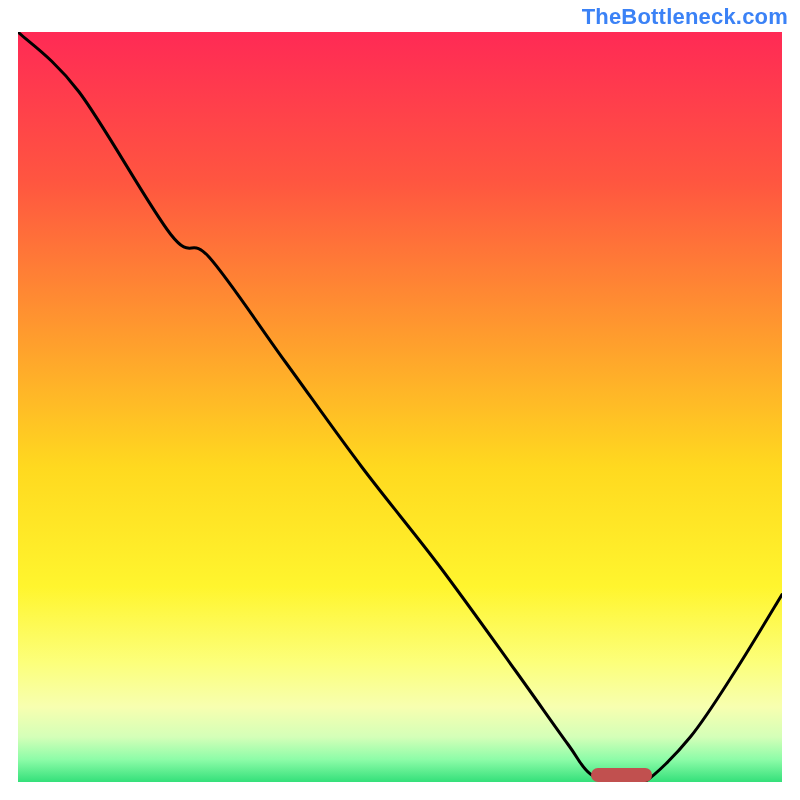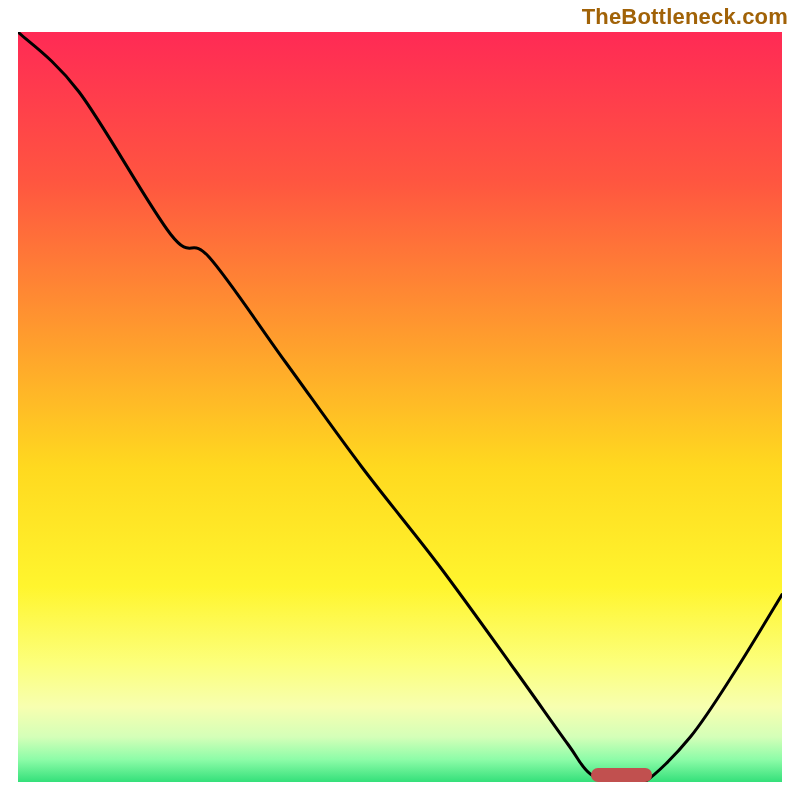--- a/index.html
+++ b/index.html
@@ -15,21 +15,21 @@
     position: relative;
     width: 800px;
     height: 800px;
   }
   .watermark {
     position: absolute;
     top: 4px;
     right: 12px;
     font-size: 22px;
     font-weight: 600;
-    color: #a16207;
+    color: #3b82f6;
     letter-spacing: 0.2px;
     z-index: 20;
   }
   .plot-frame {
     position: absolute;
     left: 18px;
     top: 32px;
     width: 764px;
     height: 750px;
     border: 3px solid #000;

